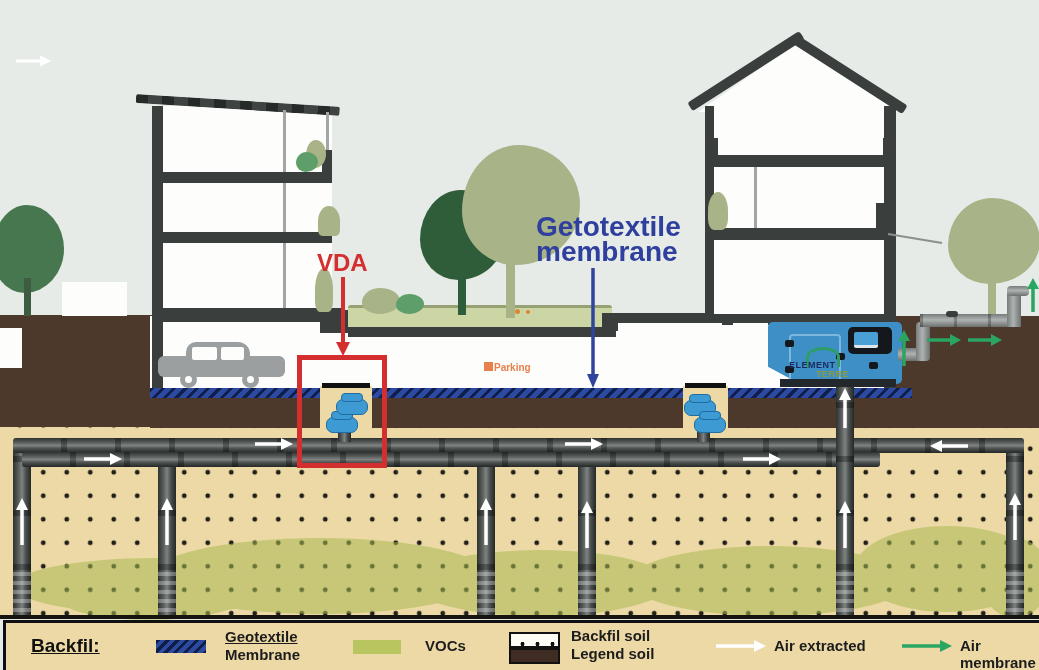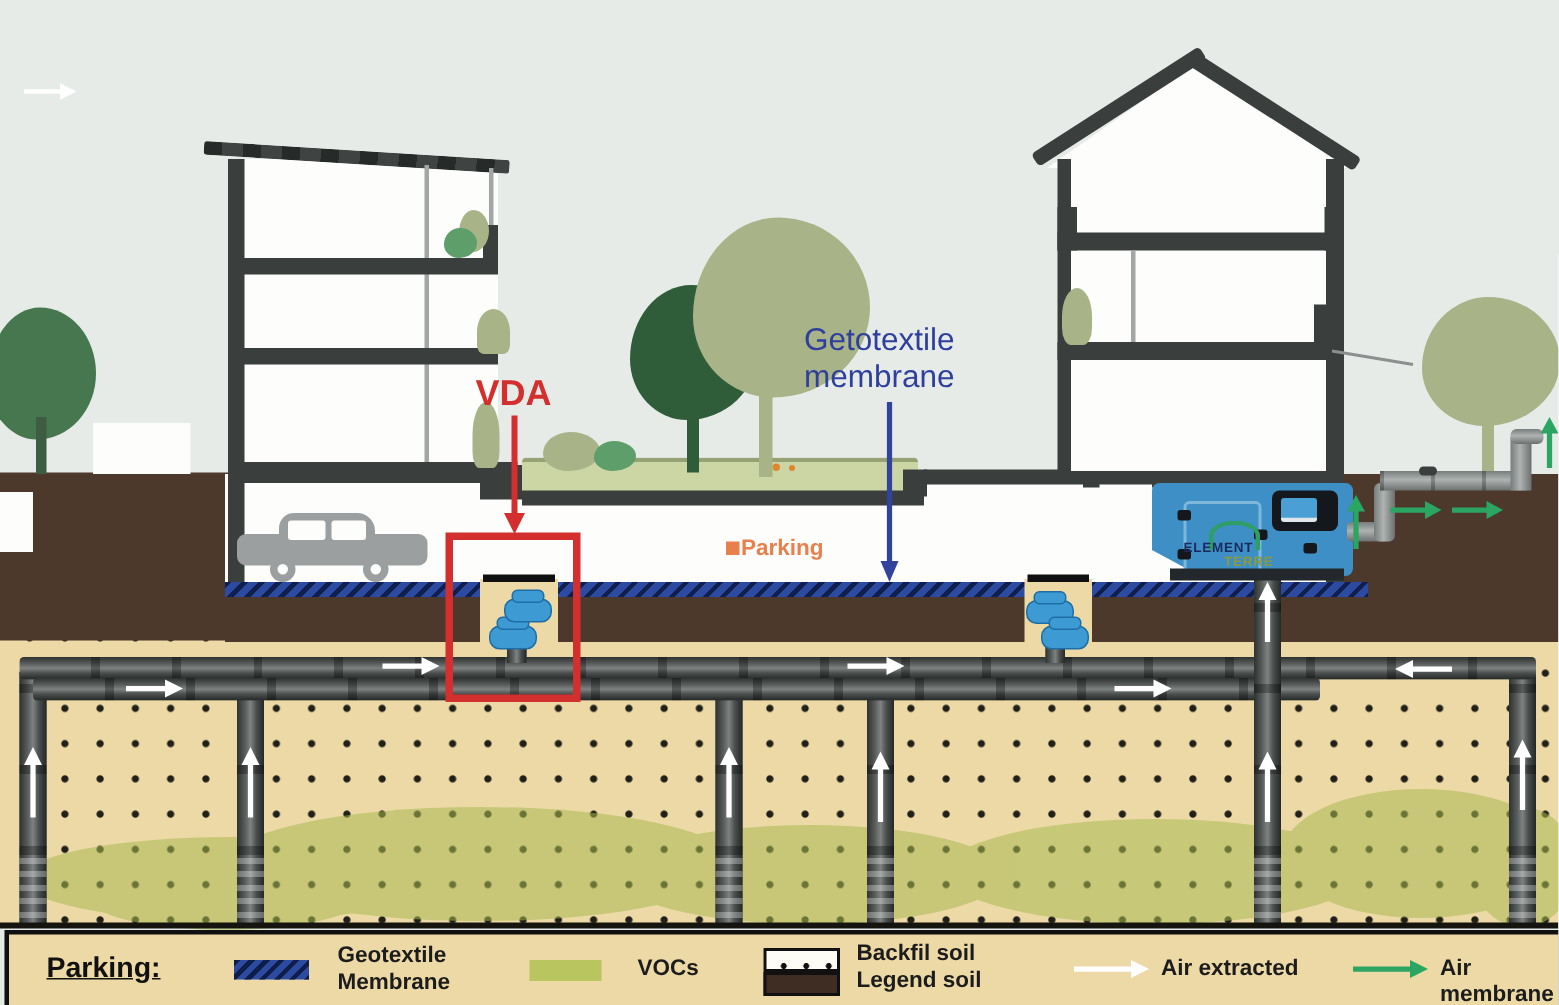--- a/index.html
+++ b/index.html
@@ -35,22 +35,22 @@
   .shaft-tan{background:#ecd9a6;}
   .cap{background:#111;}
   
   .blob{border-radius:48% 52% 55% 45%/55% 50% 50% 45%;}
   .olive{background:#a8b387;}
   .dgreen{background:#37633f;}
   .mgreen{background:#5d9e6b;}
   .trunk{background:#6f7a5a;}
   
   .lbl-vda{color:#d32f2f;font-size:24px;font-weight:bold;}
-  .lbl-mem{color:#2e3f9e;font-size:21px;font-weight:normal;line-height:25px;}
-  .lbl-park{color:#e8804d;font-size:15px;font-weight:bold;}
+  .lbl-mem{color:#2e3f9e;font-size:28px;font-weight:bold;line-height:25px;}
+  .lbl-park{color:#e8804d;font-size:10px;font-weight:bold;}
   .redbox{border:5px solid #d32f2f;}
   
   .legend{left:3px;top:620px;width:1033px;height:47px;background:#ecd9a6;
           border:3px solid #101010;}
   .legend .t{position:absolute;font-size:15px;font-weight:600;color:#1c1c1c;}
   .lg-title{position:absolute;left:25px;top:12px;font-size:19px;font-weight:bold;
             text-decoration:underline;color:#111;}
   .sw-geo{position:absolute;left:150px;top:17px;width:50px;height:13px;background:#2b4aa0;
     background-image:repeating-linear-gradient(135deg,#0e1d49 0 3px,rgba(0,0,0,0) 3px 7px);}
   .sw-voc{position:absolute;left:347px;top:17px;width:48px;height:14px;background:#b9c55e;}
@@ -279,24 +279,24 @@
   <div class="abs lbl-vda" style="left:317px;top:249px;">VDA</div>
   <div class="abs lbl-mem" style="left:536px;top:214px;">
     <div>Getotextile</div>
     <div>membrane</div>
   </div>
   <div class="abs" style="left:484px;top:357px;">
     <span style="display:inline-block;width:9px;height:9px;background:#e8804d;margin-right:1px;"></span><span class="lbl-park">Parking</span>
   </div>
 
   <div class="abs legend">
-    <div class="lg-title">Parking:</div>
+    <div class="lg-title">Backfil:</div>
 
     <div class="sw-geo"></div>
-    <div class="t" style="left:219px;top:5px;">Geotextile</div>
+    <div class="t" style="left:219px;top:5px;text-decoration:underline;">Geotextile</div>
     <div class="t" style="left:219px;top:23px;">Membrane</div>
 
     <div class="sw-voc"></div>
     <div class="t" style="left:419px;top:14px;">VOCs</div>
 
     <div class="sw-orig"></div>
     <div class="t" style="left:565px;top:4px;">Backfil soil</div>
     <div class="sw-back"></div>
     <div class="t" style="left:565px;top:22px;">Legend soil</div>
 

